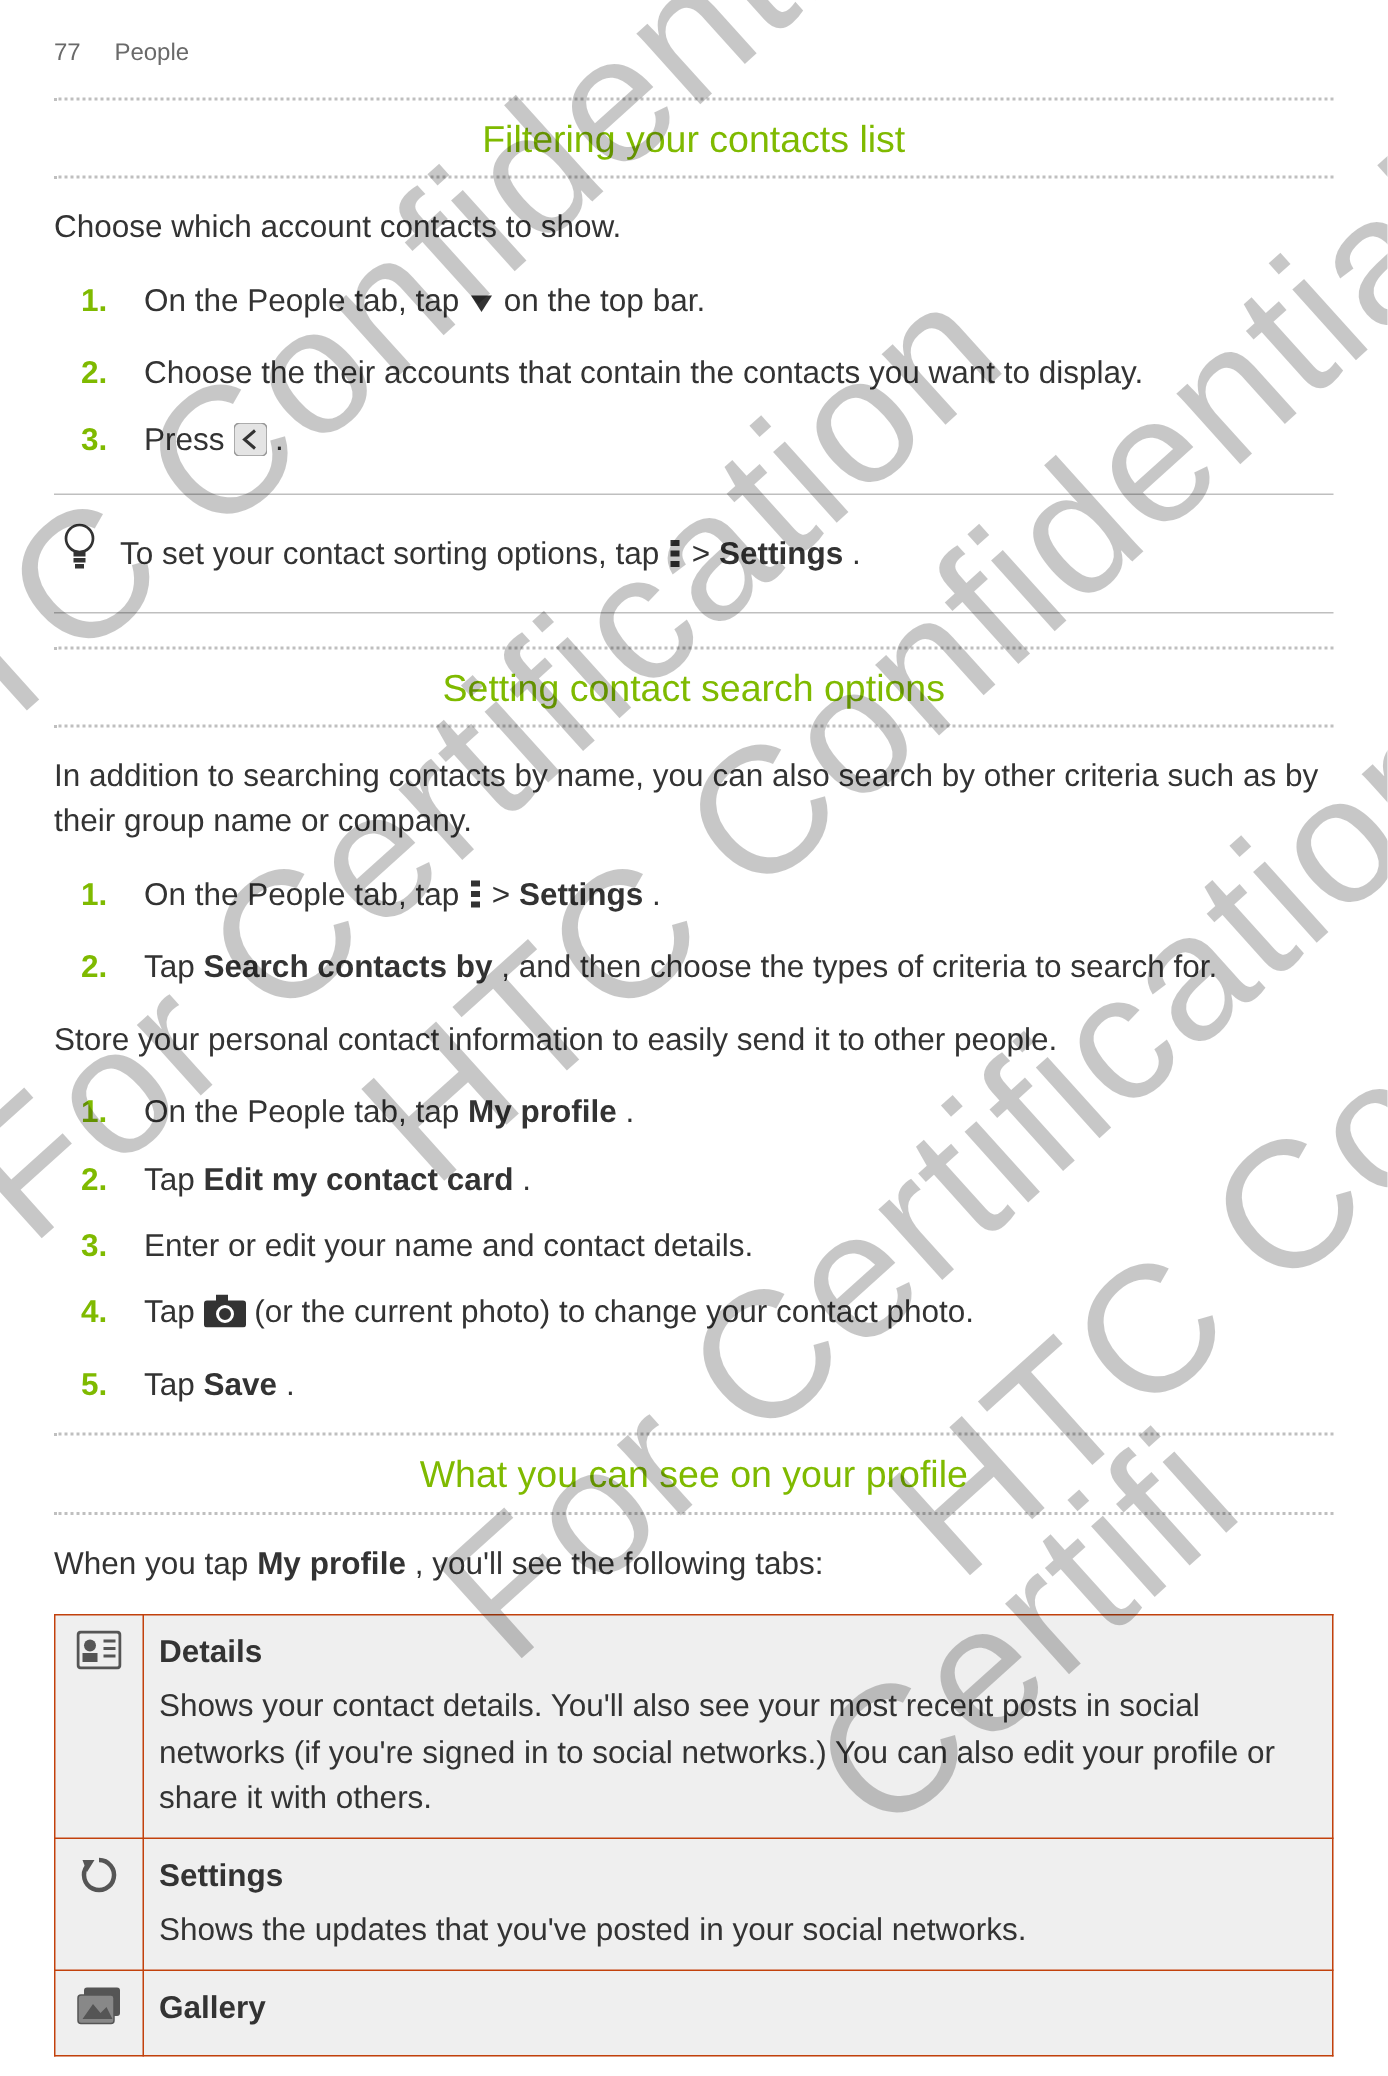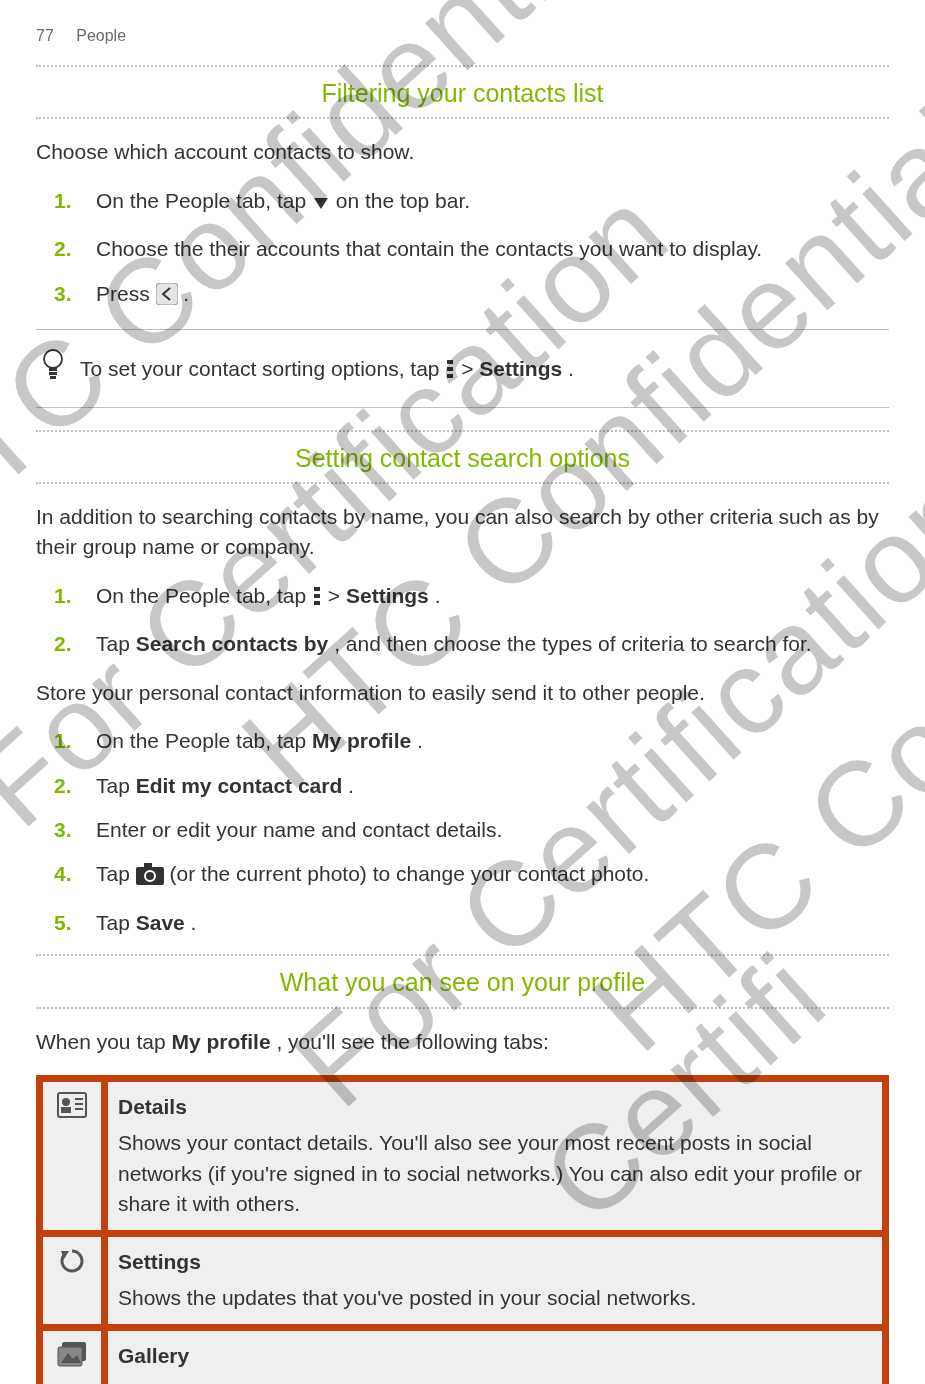--- a/index.html
+++ b/index.html
@@ -36,21 +36,21 @@
   ol.steps .num{color:var(--link-green);font-weight:700;min-width:42px;padding-left:18px;}
   ol.steps .txt{flex:1;}
 
   .ilicon{display:inline-block;vertical-align:-4px;}
 
   .tipbox{border-top:1px solid var(--rule);border-bottom:1px solid var(--rule);padding:18px 4px;display:flex;align-items:flex-end;gap:14px;margin:4px 0 22px 0;}
 
   b.term{font-weight:600;}
 
   .tabstable{width:100%;border-collapse:collapse;margin-top:14px;}
-  .tabstable td{vertical-align:top;padding:10px 10px;border:7px solid #c2410c;background:var(--table-fill);}
+  .tabstable td{vertical-align:top;padding:10px 10px;border:1px solid #c2410c;background:var(--table-fill);}
   .tabstable td.iconcell{width:38px;text-align:center;}
   .tabstable td.iconcell svg{display:block;margin:0 auto;}
   .tabstable .title{font-weight:600;display:block;margin-bottom:6px;}
 
   
   .wm{position:absolute;font-size:120px;color:rgba(0,0,0,0.22);font-weight:400;transform:rotate(-42deg);white-space:nowrap;pointer-events:none;user-select:none;letter-spacing:2px;}
   .wm1{left:-220px;top:120px;}
   .wm2{left:-120px;top:420px;}
   .wm3{left:140px;top:360px;}
   .wm4{left:200px;top:700px;}

